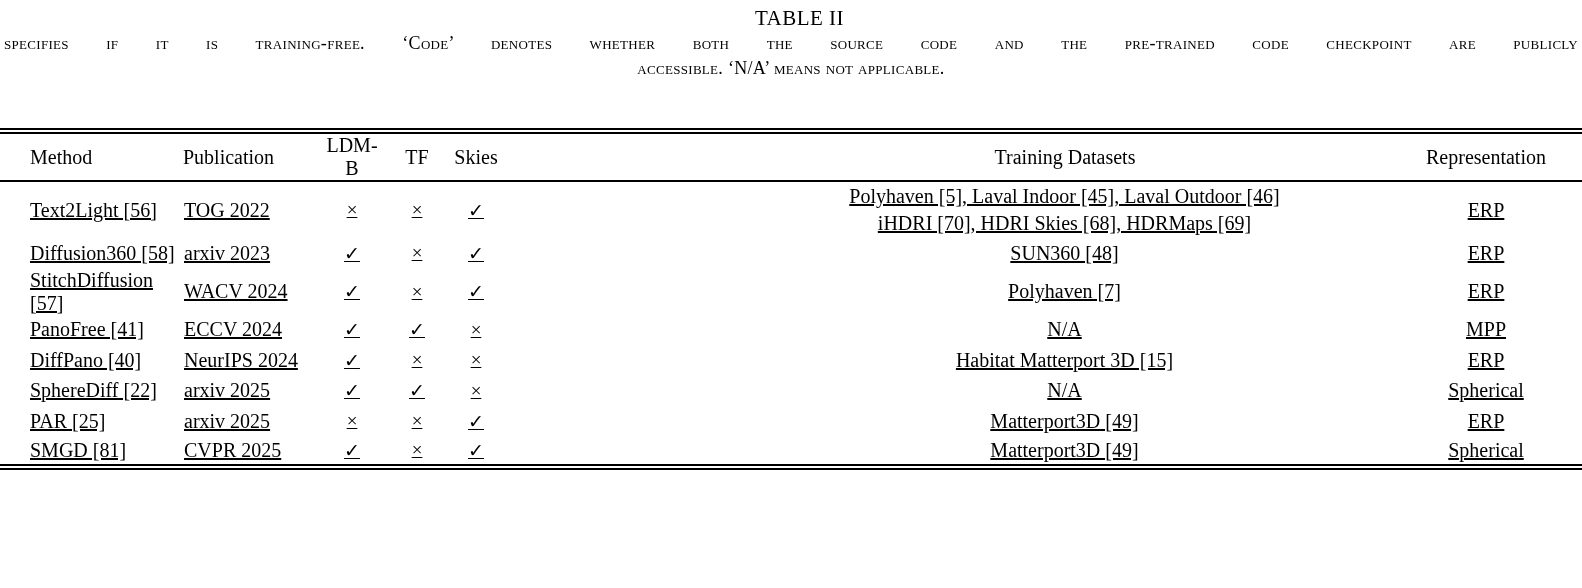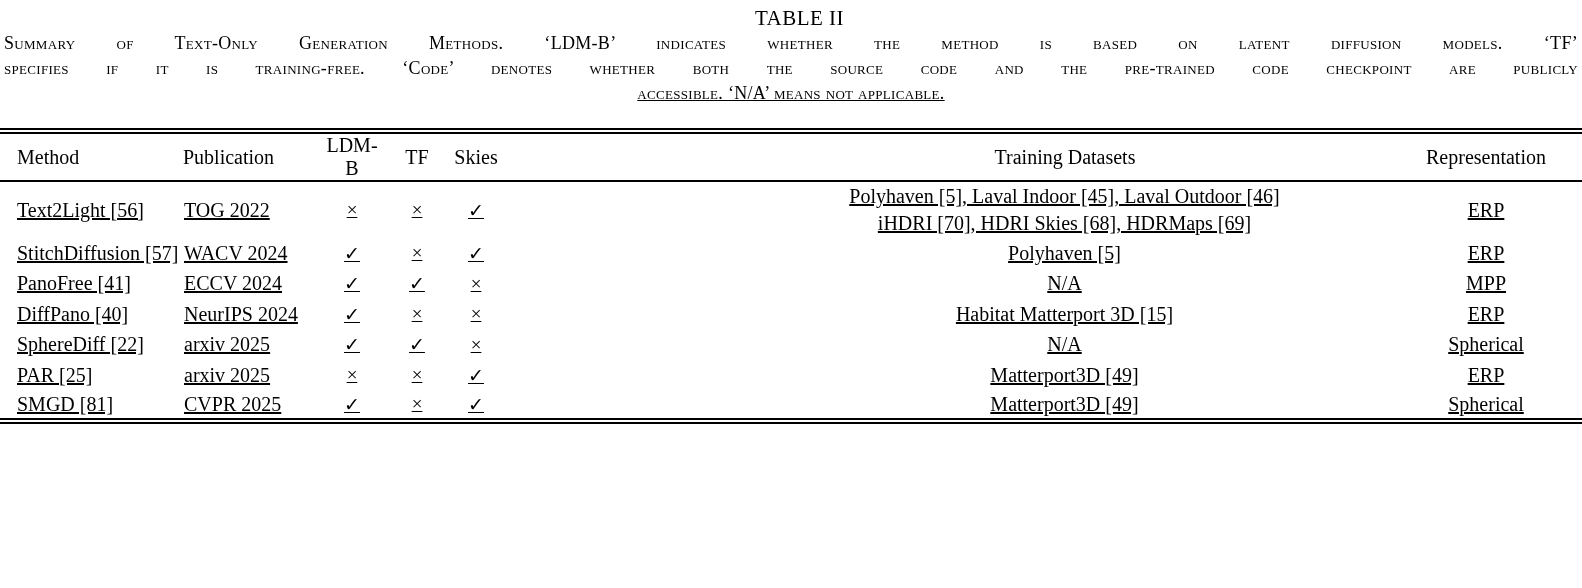--- a/index.html
+++ b/index.html
@@ -21,21 +21,21 @@
   }
   .caption {
     position: absolute;
     top: 31px; left: 4px; right: 4px;
     font-variant: small-caps;
     font-size: 18px;
     line-height: 25px;
     letter-spacing: 0.3px;
   }
   .caption .cap-line { text-align: justify; text-align-last: justify; }
-  .caption .cap-line.last { text-align: center; text-align-last: center; text-decoration: underline; }
+  .caption .cap-line.last { text-align: center; text-align-last: center; }
 
   table.data {
     position: absolute;
     top: 128px; left: 0;
     width: 1582px;
     border-collapse: collapse;
     table-layout: fixed;
     border-top: 6px double #000;
     border-bottom: 6px double #000;
     font-size: 20px;
@@ -48,21 +48,21 @@
   col.c6 { width: 890px; }
   col.c7 { width: 192px; }
 
   thead th {
     font-weight: normal;
     height: 46px;
     border-bottom: 2.5px solid #000;
     vertical-align: middle;
     padding: 0;
   }
-  th.h-method, td.c-method { text-align: left; padding-left: 17px; }
+  th.h-method, td.c-method { text-align: left; padding-left: 30px; }
   th.h-pub, td.c-pub { text-align: left; margin-left: 40px; }
   th.h-mark, td.c-mark { text-align: center; }
   th.h-data, td.c-data { text-align: center; padding-left: 240px; }
   th.h-rep, td.c-rep { text-align: center; }
 
   tbody td { vertical-align: middle; padding-top: 0; padding-bottom: 0; }
   tbody tr { height: 30.5px; text-decoration: underline; }
   tbody tr.tall { height: 57px; }
   tbody tr.tall td.c-data div { line-height: 27px; }
   td.c-mark { font-size: 19px; }
@@ -70,21 +70,20 @@
   sup:empty, td.c-data div:empty { display: none; }
 </style>
 </head>
 <body>
 
 <div class="page">
 
   <div class="table-label">TABLE II</div>
 
   <div class="caption">
-    <div class="cap-line">Summary of Text-Only Generation Methods. ‘LDM-B’ indicates whether the method is based on latent diffusion models. ‘TF’</div>
     <div class="cap-line">specifies if it is training-free. ‘Code’ denotes whether both the source code and the pre-trained code checkpoint are publicly</div>
     <div class="cap-line last">accessible. ‘N/A’ means not applicable.</div>
   </div>
 
   <table class="data">
     <colgroup>
       <col class="c1">
         <col class="c2">
         <col class="c3">
         <col class="c4">
@@ -111,29 +110,40 @@
         <td class="c-mark">×</td>
         <td class="c-mark">×</td>
         <td class="c-mark">✓</td>
         <td class="c-data">
             <div>Polyhaven [5], Laval Indoor [45], Laval Outdoor [46]</div>
             <div>iHDRI [70], HDRI Skies [68], HDRMaps [69]</div>
           </td>
         <td class="c-rep">ERP</td>
       </tr>
 
+      <tr>
+        <td class="c-method"><span>Diffusion360 [58]</span><span></span></td>
+        <td class="c-pub">arxiv 2023</td>
+        <td class="c-mark">✓</td>
+        <td class="c-mark">×</td>
+        <td class="c-mark">✓</td>
+        <td class="c-data">
+            <div>SUN360 [48]</div>
+          </td>
+        <td class="c-rep">ERP</td>
+      </tr>
 
       <tr>
         <td class="c-method"><span>StitchDiffusion [57]</span><span></span></td>
         <td class="c-pub">WACV 2024</td>
         <td class="c-mark">✓</td>
         <td class="c-mark">×</td>
         <td class="c-mark">✓</td>
         <td class="c-data">
-            <div>Polyhaven [5]</div>
+            <div>Polyhaven [7]</div>
           </td>
         <td class="c-rep">ERP</td>
       </tr>
 
 
       <tr>
         <td class="c-method"><span>PanoFree [41]</span><span></span></td>
         <td class="c-pub">ECCV 2024</td>
         <td class="c-mark">✓</td>
         <td class="c-mark">✓</td>

